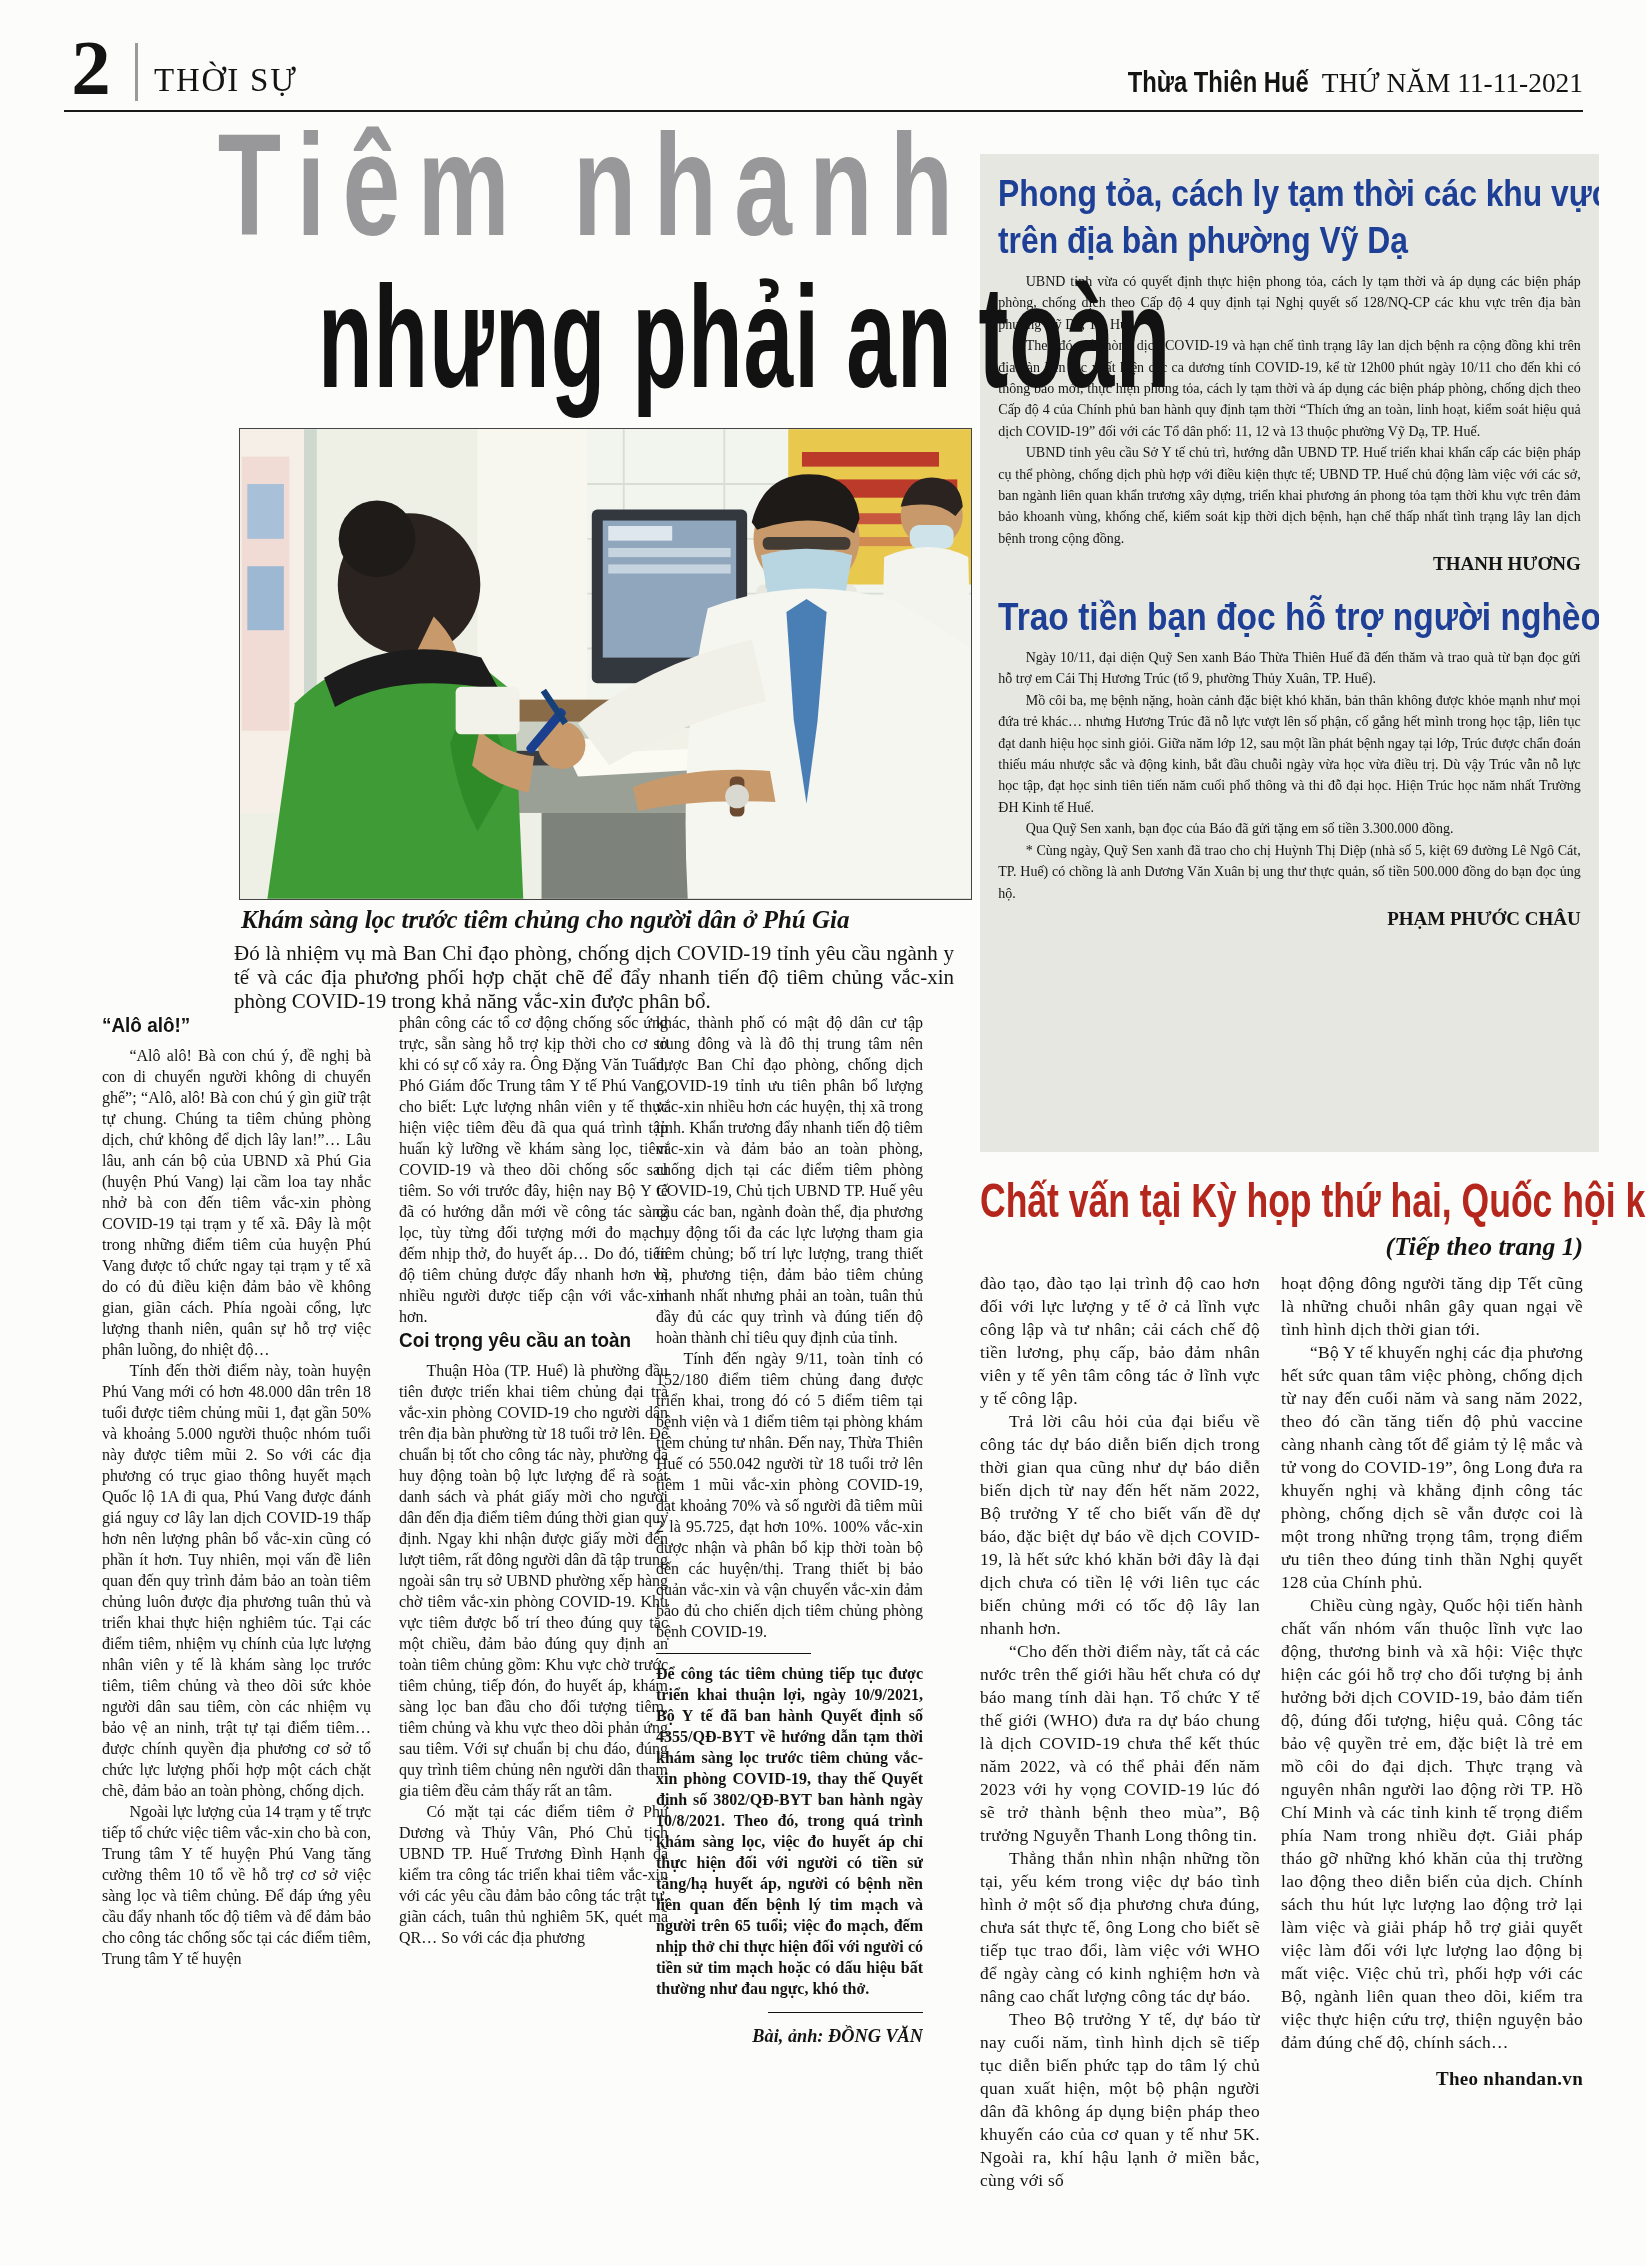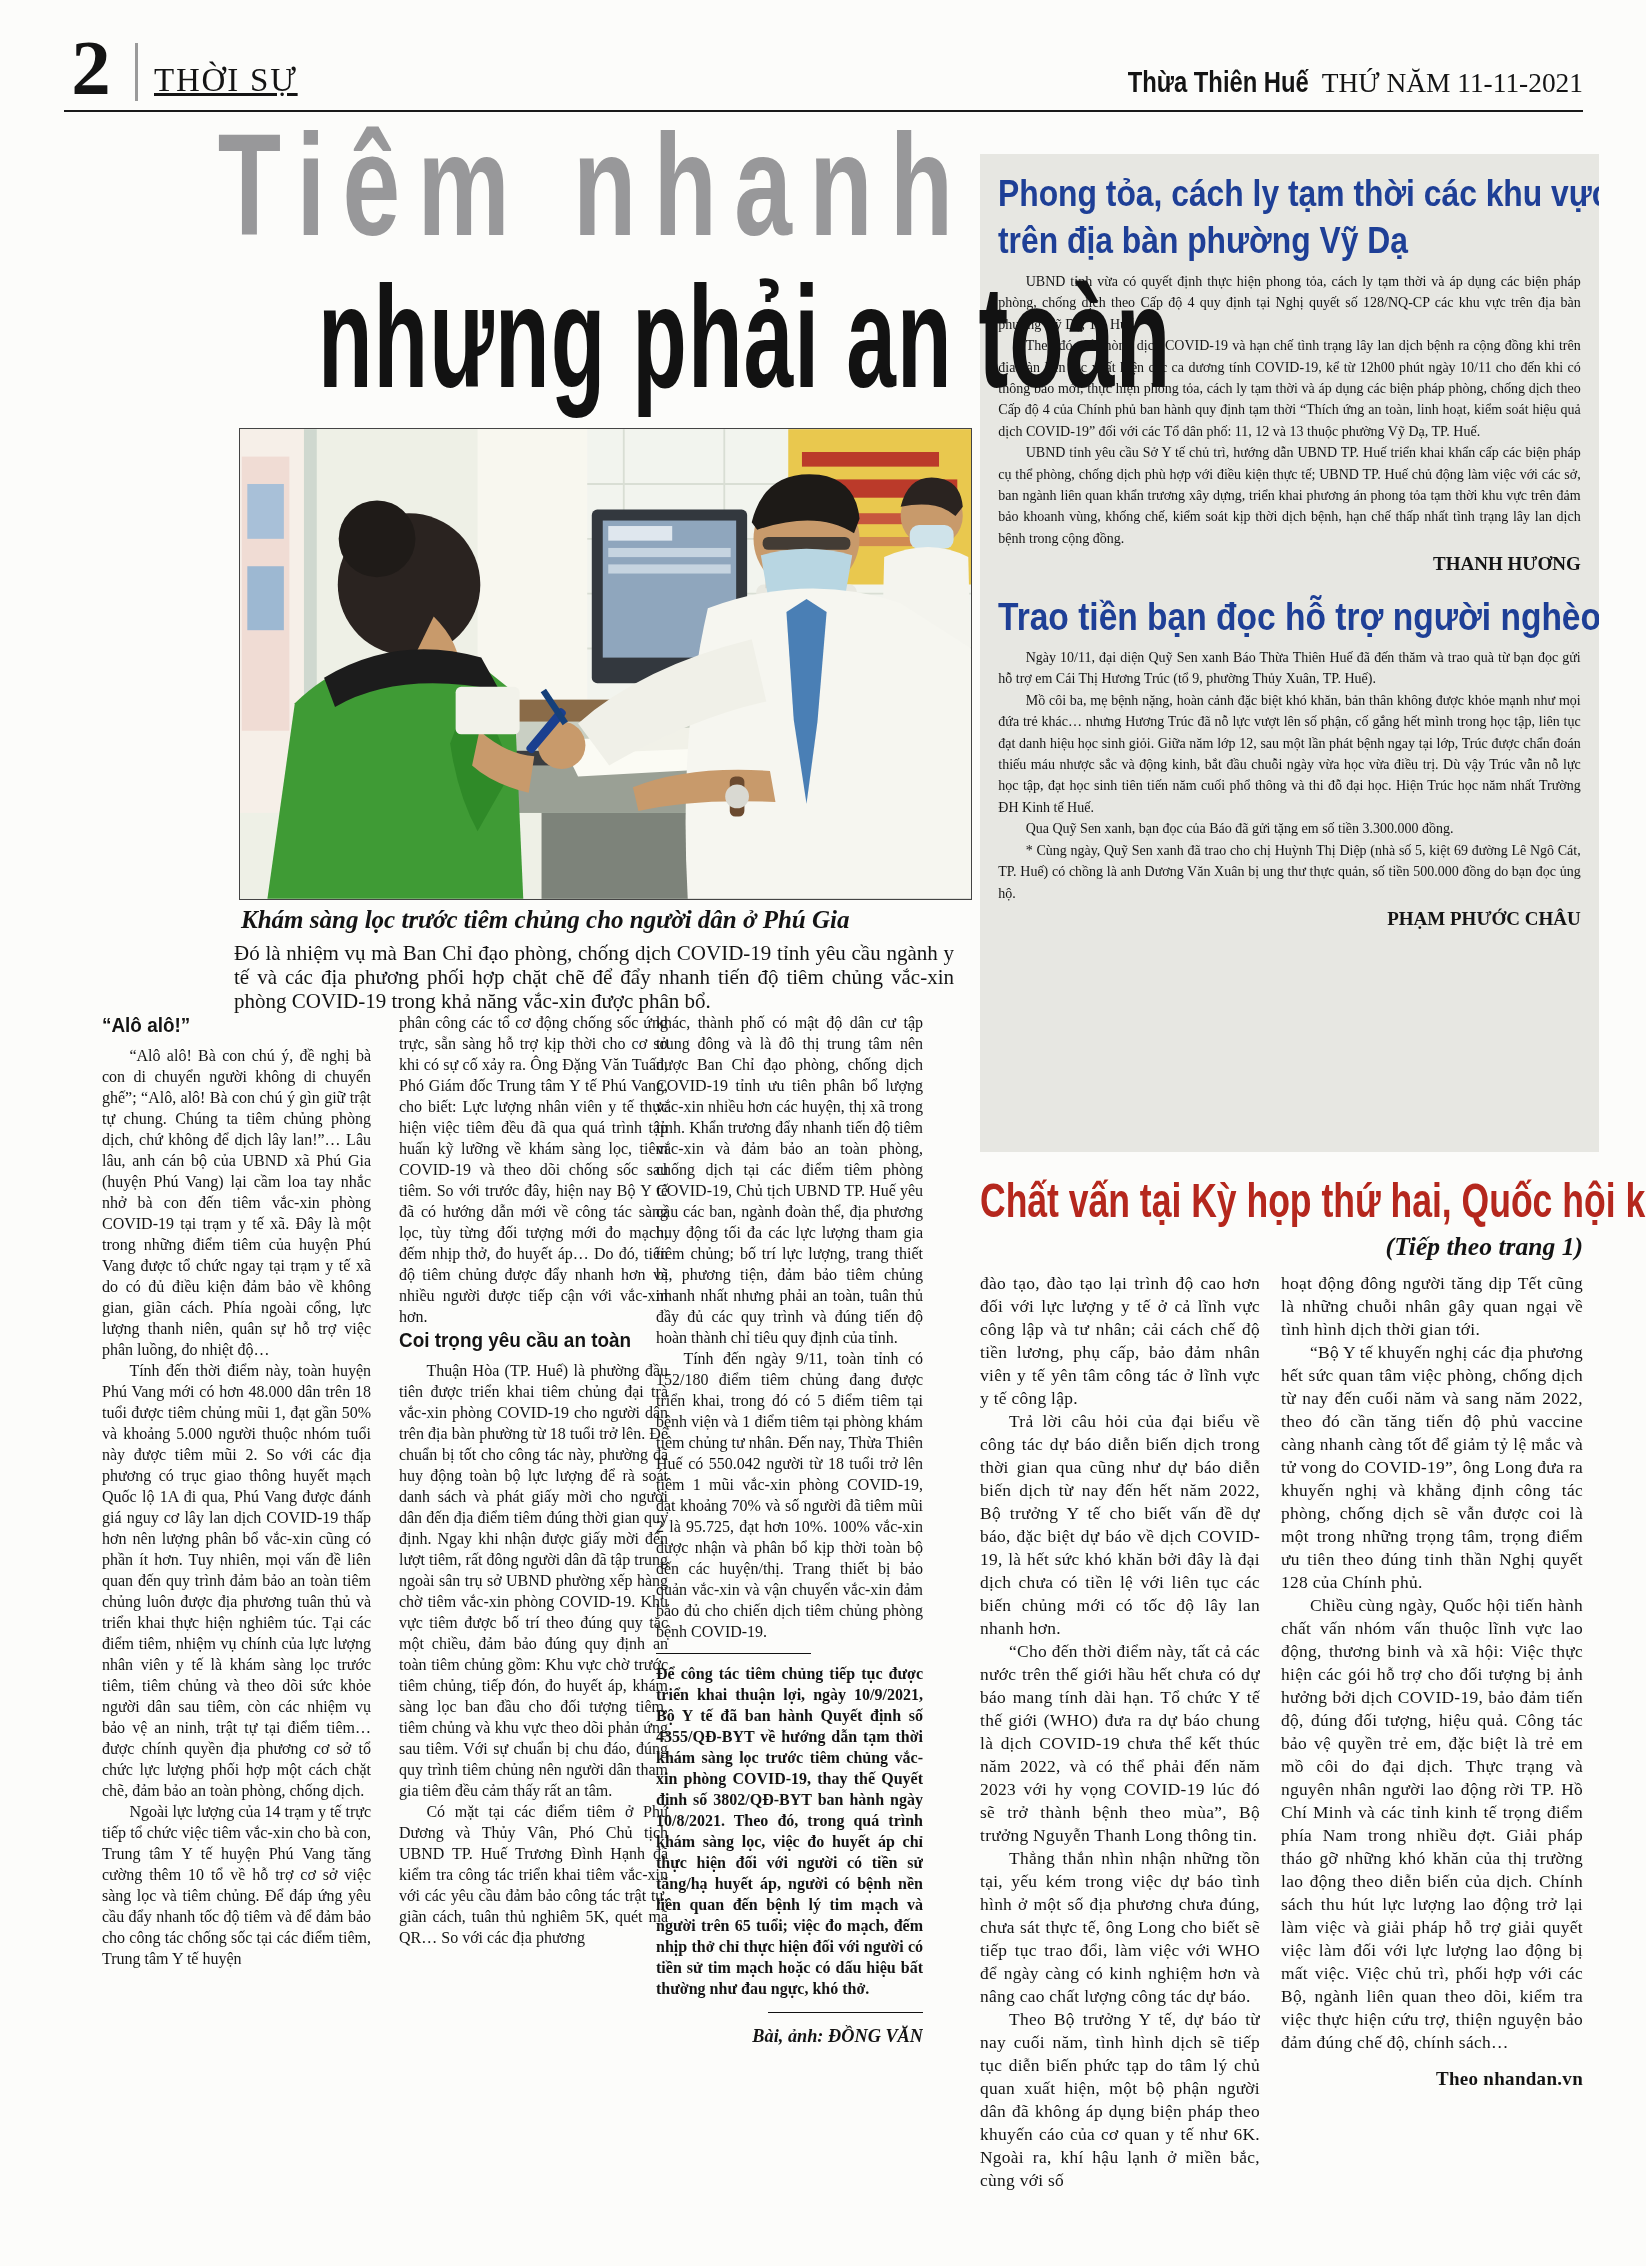--- a/index.html
+++ b/index.html
@@ -7,21 +7,21 @@
     width:1647px;height:2267px;position:relative;overflow:hidden;
     background:#fcfcfa;color:#141414;
     font-family:"Liberation Serif", serif;
   }
   
   .masthead{position:absolute;left:64px;top:25.6px;width:1519px;height:84px;
     border-bottom:2.7px solid #1a1a1a;}
   .pagenum{position:absolute;left:7.3px;bottom:5.5px;font-family:"Liberation Serif",serif;
     font-weight:bold;font-size:79px;line-height:73px;}
   .mast-div{position:absolute;left:71px;bottom:9.1px;width:2.7px;height:58px;background:#9a9a9a;}
-  .section-name{position:absolute;left:90px;bottom:11px;font-size:33px;letter-spacing:1.8px;text-decoration:underline;}
+  .section-name{position:absolute;left:90px;bottom:11px;font-size:33px;letter-spacing:1.8px;}
   .brand{position:absolute;right:274px;bottom:11px;font-family:"Liberation Sans",sans-serif;
     font-weight:bold;font-size:29px;transform:scaleX(.82);transform-origin:right;white-space:nowrap;}
   .issue-date{position:absolute;right:0;bottom:11px;font-size:27.4px;white-space:nowrap;}
   
   .hl-wrap{position:absolute;left:82px;top:117px;width:969px;text-align:right;z-index:5;}
   .hl1{font-family:"Liberation Sans",sans-serif;font-weight:bold;font-size:144px;line-height:137px;
     color:var(--headline_gray);letter-spacing:24px;transform:scaleX(.72);transform-origin:center;white-space:nowrap;}
   .hl2{font-family:"Liberation Sans",sans-serif;font-weight:bold;font-size:144px;line-height:154px;
     color:var(--headline_black);letter-spacing:1.8px;transform:scaleX(.62);transform-origin:center;
     white-space:nowrap;margin-top:7.3px;margin-left:64px;}
@@ -227,21 +227,21 @@
   </div>
 </div>
 
 <div class="a3-head">Chất vấn tại Kỳ họp thứ hai, Quốc hội khóa XV...</div>
 <div class="a3-cont">(Tiếp theo trang 1)</div>
 <div class="a3col" id="a3colA">
     <p class="cont">đào tạo, đào tạo lại trình độ cao hơn đối với lực lượng y tế ở cả lĩnh vực công lập và tư nhân; cải cách chế độ tiền lương, phụ cấp, bảo đảm nhân viên y tế yên tâm công tác ở lĩnh vực y tế công lập.</p>
     <p>Trả lời câu hỏi của đại biểu về công tác dự báo diễn biến dịch trong thời gian qua cũng như dự báo diễn biến dịch từ nay đến hết năm 2022, Bộ trưởng Y tế cho biết vấn đề dự báo, đặc biệt dự báo về dịch COVID-19, là hết sức khó khăn bởi đây là đại dịch chưa có tiền lệ với liên tục các biến chủng mới có tốc độ lây lan nhanh hơn.</p>
     <p>“Cho đến thời điểm này, tất cả các nước trên thế giới hầu hết chưa có dự báo mang tính dài hạn. Tổ chức Y tế thế giới (WHO) đưa ra dự báo chung là dịch COVID-19 chưa thể kết thúc năm 2022, và có thể phải đến năm 2023 với hy vọng COVID-19 lúc đó sẽ trở thành bệnh theo mùa”, Bộ trưởng Nguyễn Thanh Long thông tin.</p>
     <p>Thẳng thắn nhìn nhận những tồn tại, yếu kém trong việc dự báo tình hình ở một số địa phương chưa đúng, chưa sát thực tế, ông Long cho biết sẽ tiếp tục trao đổi, làm việc với WHO để ngày càng có kinh nghiệm hơn và nâng cao chất lượng công tác dự báo.</p>
-    <p>Theo Bộ trưởng Y tế, dự báo từ nay cuối năm, tình hình dịch sẽ tiếp tục diễn biến phức tạp do tâm lý chủ quan xuất hiện, một bộ phận người dân đã không áp dụng biện pháp theo khuyến cáo của cơ quan y tế như 6K. Ngoài ra, khí hậu lạnh ở miền bắc, cùng với số</p>
+    <p>Theo Bộ trưởng Y tế, dự báo từ nay cuối năm, tình hình dịch sẽ tiếp tục diễn biến phức tạp do tâm lý chủ quan xuất hiện, một bộ phận người dân đã không áp dụng biện pháp theo khuyến cáo của cơ quan y tế như 5K. Ngoài ra, khí hậu lạnh ở miền bắc, cùng với số</p>
   </div>
 <div class="a3col" id="a3colB">
     <p class="cont">hoạt động đông người tăng dịp Tết cũng là những chuỗi nhân gây quan ngại về tình hình dịch thời gian tới.</p>
     <p>“Bộ Y tế khuyến nghị các địa phương hết sức quan tâm việc phòng, chống dịch từ nay đến cuối năm và sang năm 2022, theo đó cần tăng tiến độ phủ vaccine càng nhanh càng tốt để giảm tỷ lệ mắc và tử vong do COVID-19”, ông Long đưa ra khuyến nghị và khẳng định công tác phòng, chống dịch sẽ vẫn được coi là một trong những trọng tâm, trọng điểm ưu tiên theo đúng tinh thần Nghị quyết 128 của Chính phủ.</p>
     <p>Chiều cùng ngày, Quốc hội tiến hành chất vấn nhóm vấn thuộc lĩnh vực lao động, thương binh và xã hội: Việc thực hiện các gói hỗ trợ cho đối tượng bị ảnh hưởng bởi dịch COVID-19, bảo đảm tiến độ, đúng đối tượng, hiệu quả. Công tác bảo vệ quyền trẻ em, đặc biệt là trẻ em mồ côi do đại dịch. Thực trạng và nguyên nhân người lao động rời TP. Hồ Chí Minh và các tỉnh kinh tế trọng điểm phía Nam trong nhiều đợt. Giải pháp tháo gỡ những khó khăn của thị trường lao động theo diễn biến của dịch. Chính sách thu hút lực lượng lao động trở lại làm việc và giải pháp hỗ trợ giải quyết việc làm đối với lực lượng lao động bị mất việc. Việc chủ trì, phối hợp với các Bộ, ngành liên quan theo dõi, kiểm tra việc thực hiện cứu trợ, thiện nguyện bảo đảm đúng chế độ, chính sách…</p>
     <p class="byline">Theo nhandan.vn</p>
   </div>
 
 
 </body></html>

